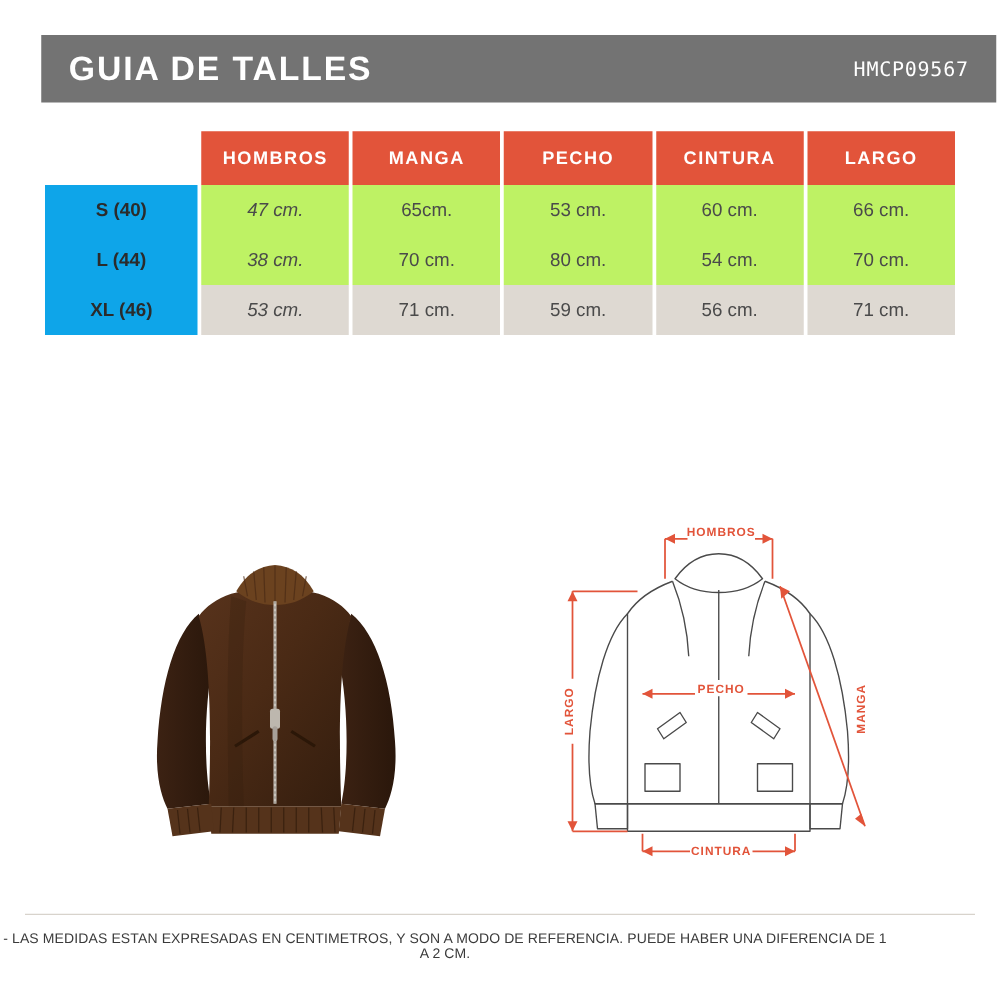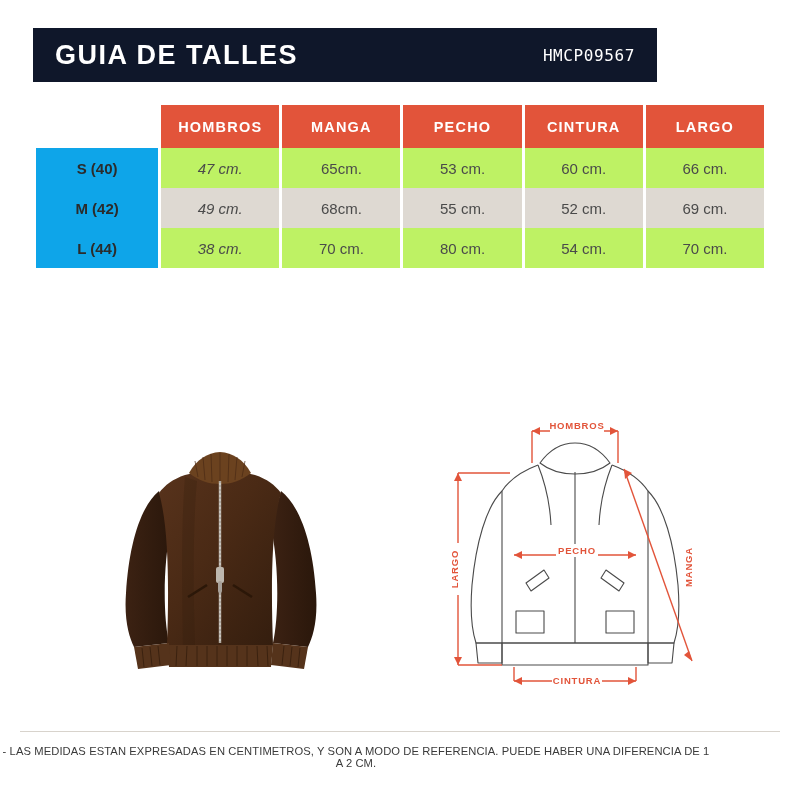--- a/index.html
+++ b/index.html
@@ -20,23 +20,23 @@
     width: 800px;
     height: 800px;
     box-sizing: border-box;
   }
 
   
   .header {
     position: absolute;
     left: 33px;
     top: 28px;
-    width: 624px;
+    width: 764px;
     height: 54px;
-    background: #0f172a;
+    background: #737373;
     display: flex;
     align-items: center;
     justify-content: space-between;
     padding: 0 22px;
     box-sizing: border-box;
   }
   .header-title {
     color: #ffffff;
     font-size: 27px;
     font-weight: bold;
@@ -195,35 +195,35 @@
       </thead>
       <tbody>
         <tr class="row-even">
           <td class="size-label">S (40)</td>
           <td class="measure italic">47 cm.</td>
           <td class="measure">65cm.</td>
           <td class="measure">53 cm.</td>
           <td class="measure">60 cm.</td>
           <td class="measure">66 cm.</td>
         </tr>
-        <tr class="row-odd">
-          <td class="size-label">M (42)</td>
-          <td class="measure italic">49 cm.</td>
-          <td class="measure">68cm.</td>
-          <td class="measure">55 cm.</td>
-          <td class="measure">52 cm.</td>
-          <td class="measure">69 cm.</td>
-        </tr>
         <tr class="row-even">
           <td class="size-label">L (44)</td>
           <td class="measure italic">38 cm.</td>
           <td class="measure">70 cm.</td>
           <td class="measure">80 cm.</td>
           <td class="measure">54 cm.</td>
           <td class="measure">70 cm.</td>
+        </tr>
+        <tr class="row-odd">
+          <td class="size-label">XL (46)</td>
+          <td class="measure italic">53 cm.</td>
+          <td class="measure">71 cm.</td>
+          <td class="measure">59 cm.</td>
+          <td class="measure">56 cm.</td>
+          <td class="measure">71 cm.</td>
         </tr>
       </tbody>
     </table>
   </div>
 
   <div class="figures">
 
     <div class="photo-jacket">
       <svg viewBox="0 0 300 300" width="300" height="300">
         <defs>

